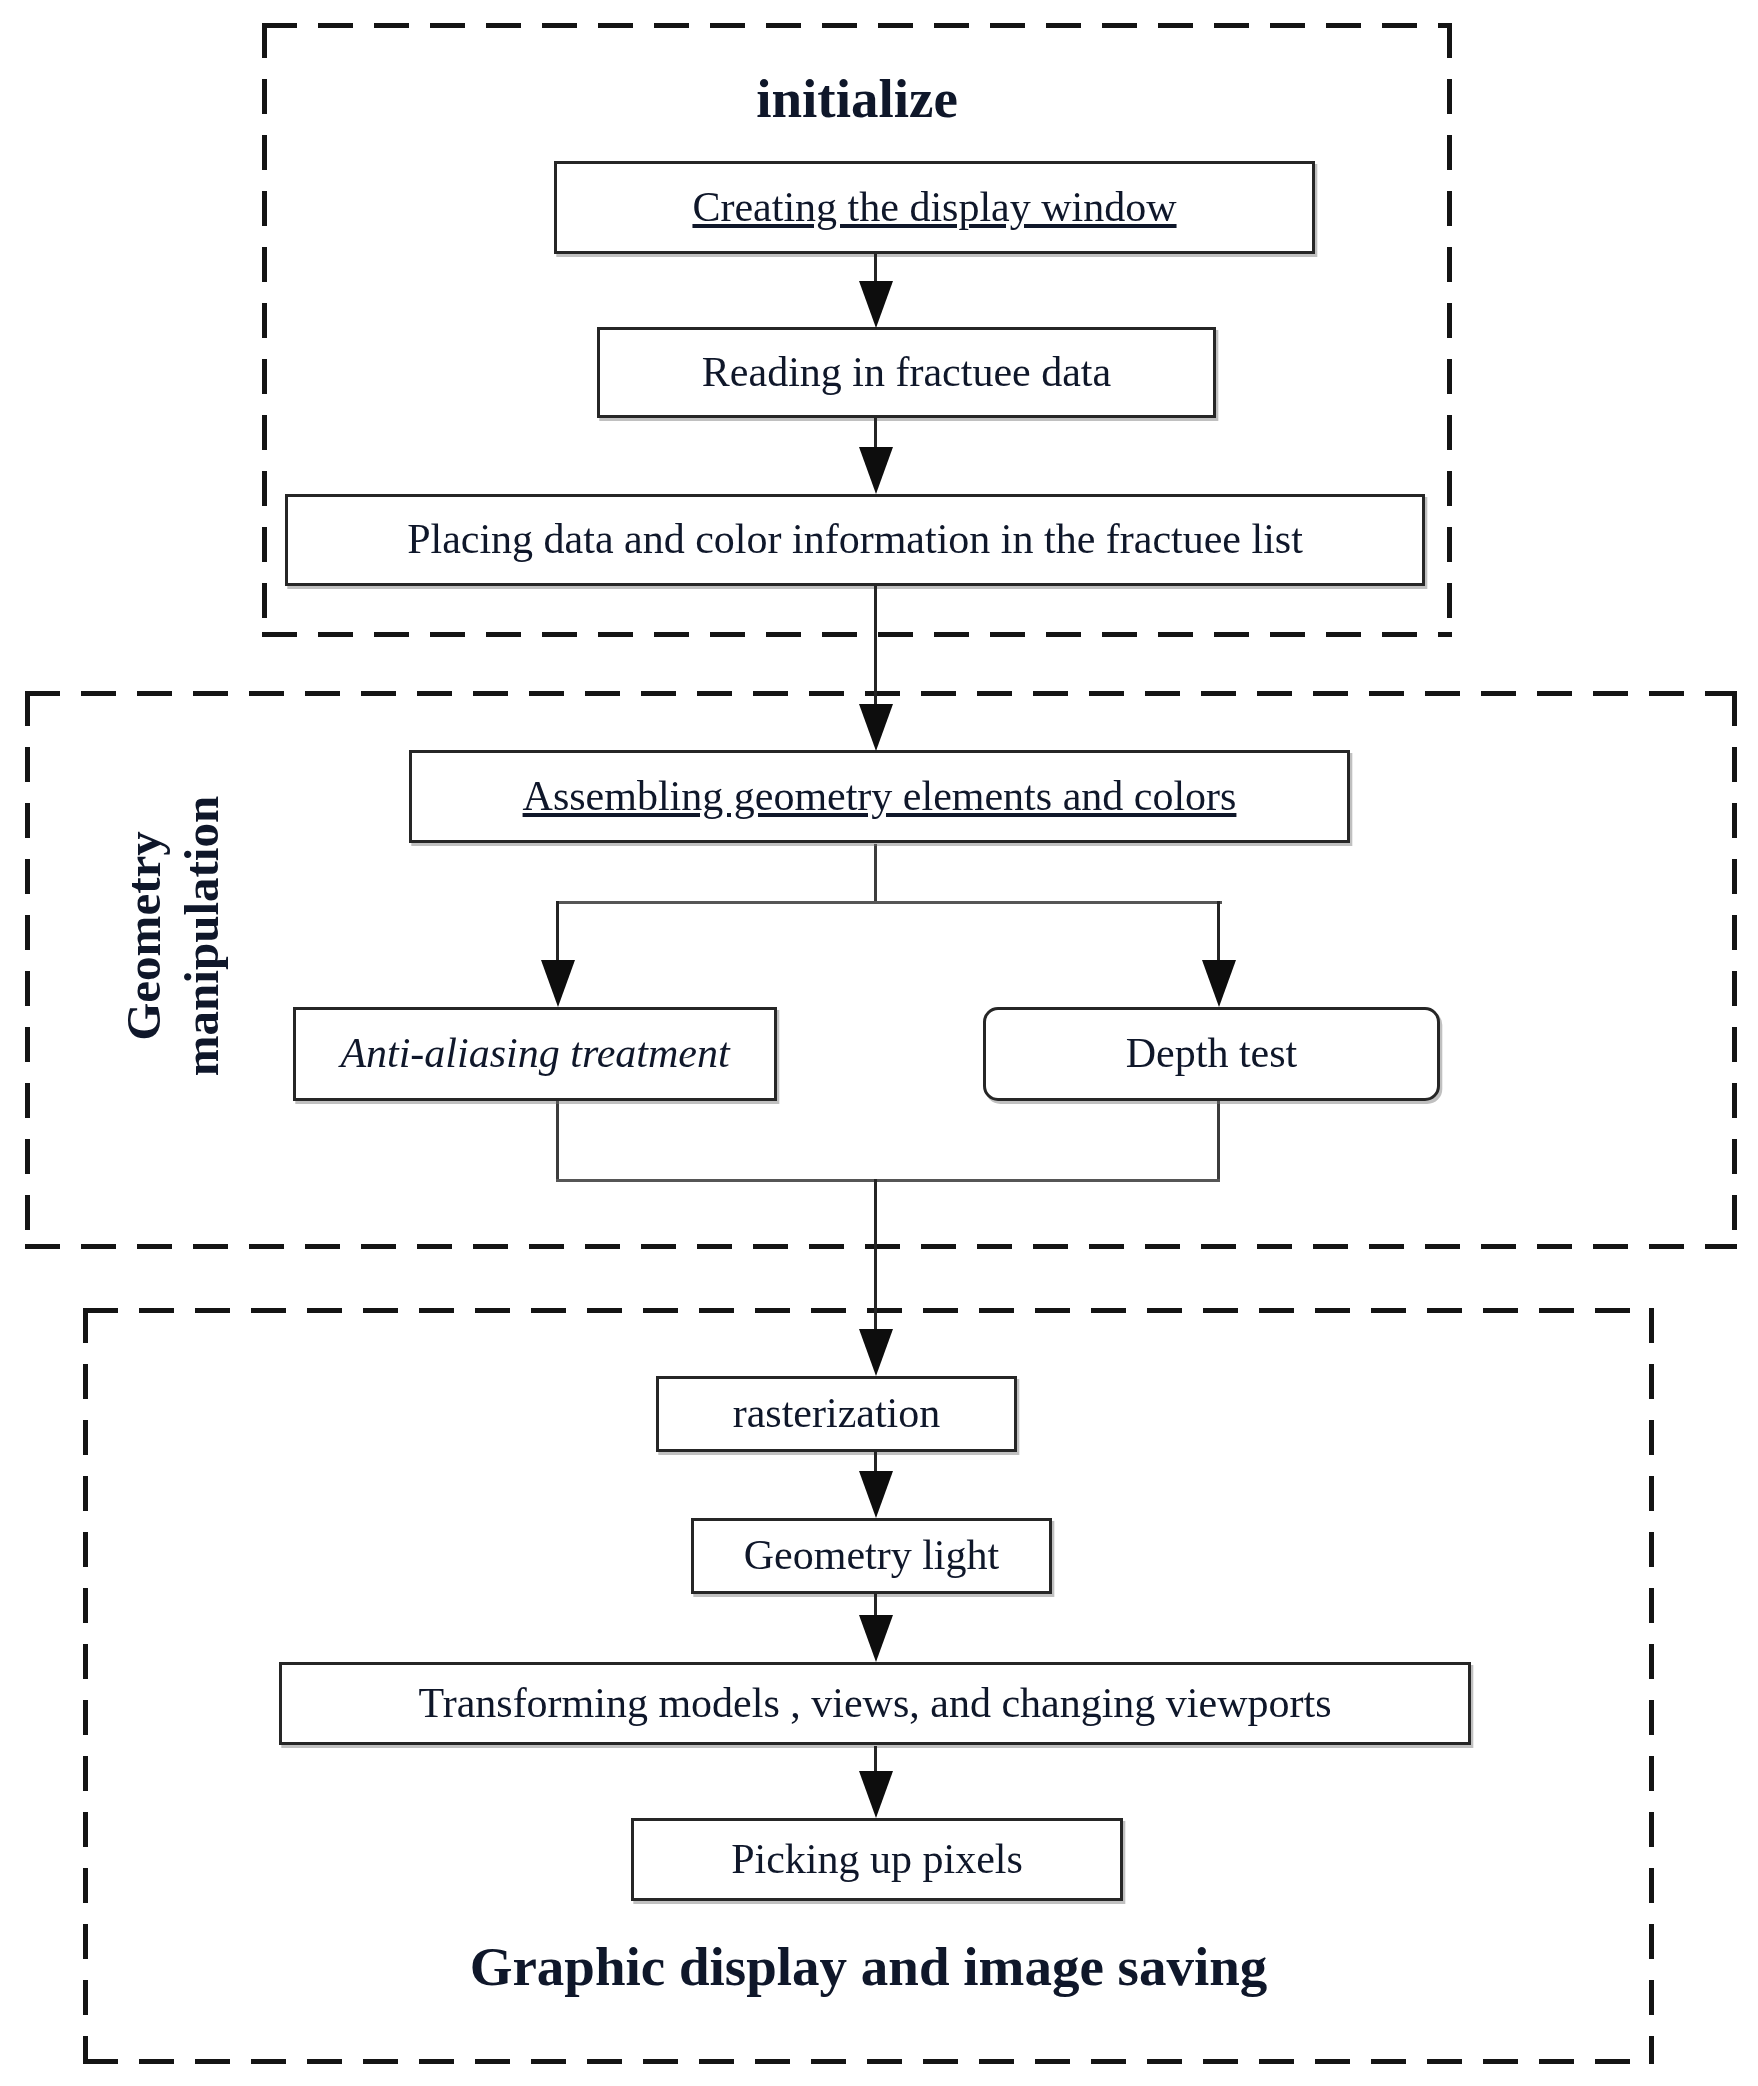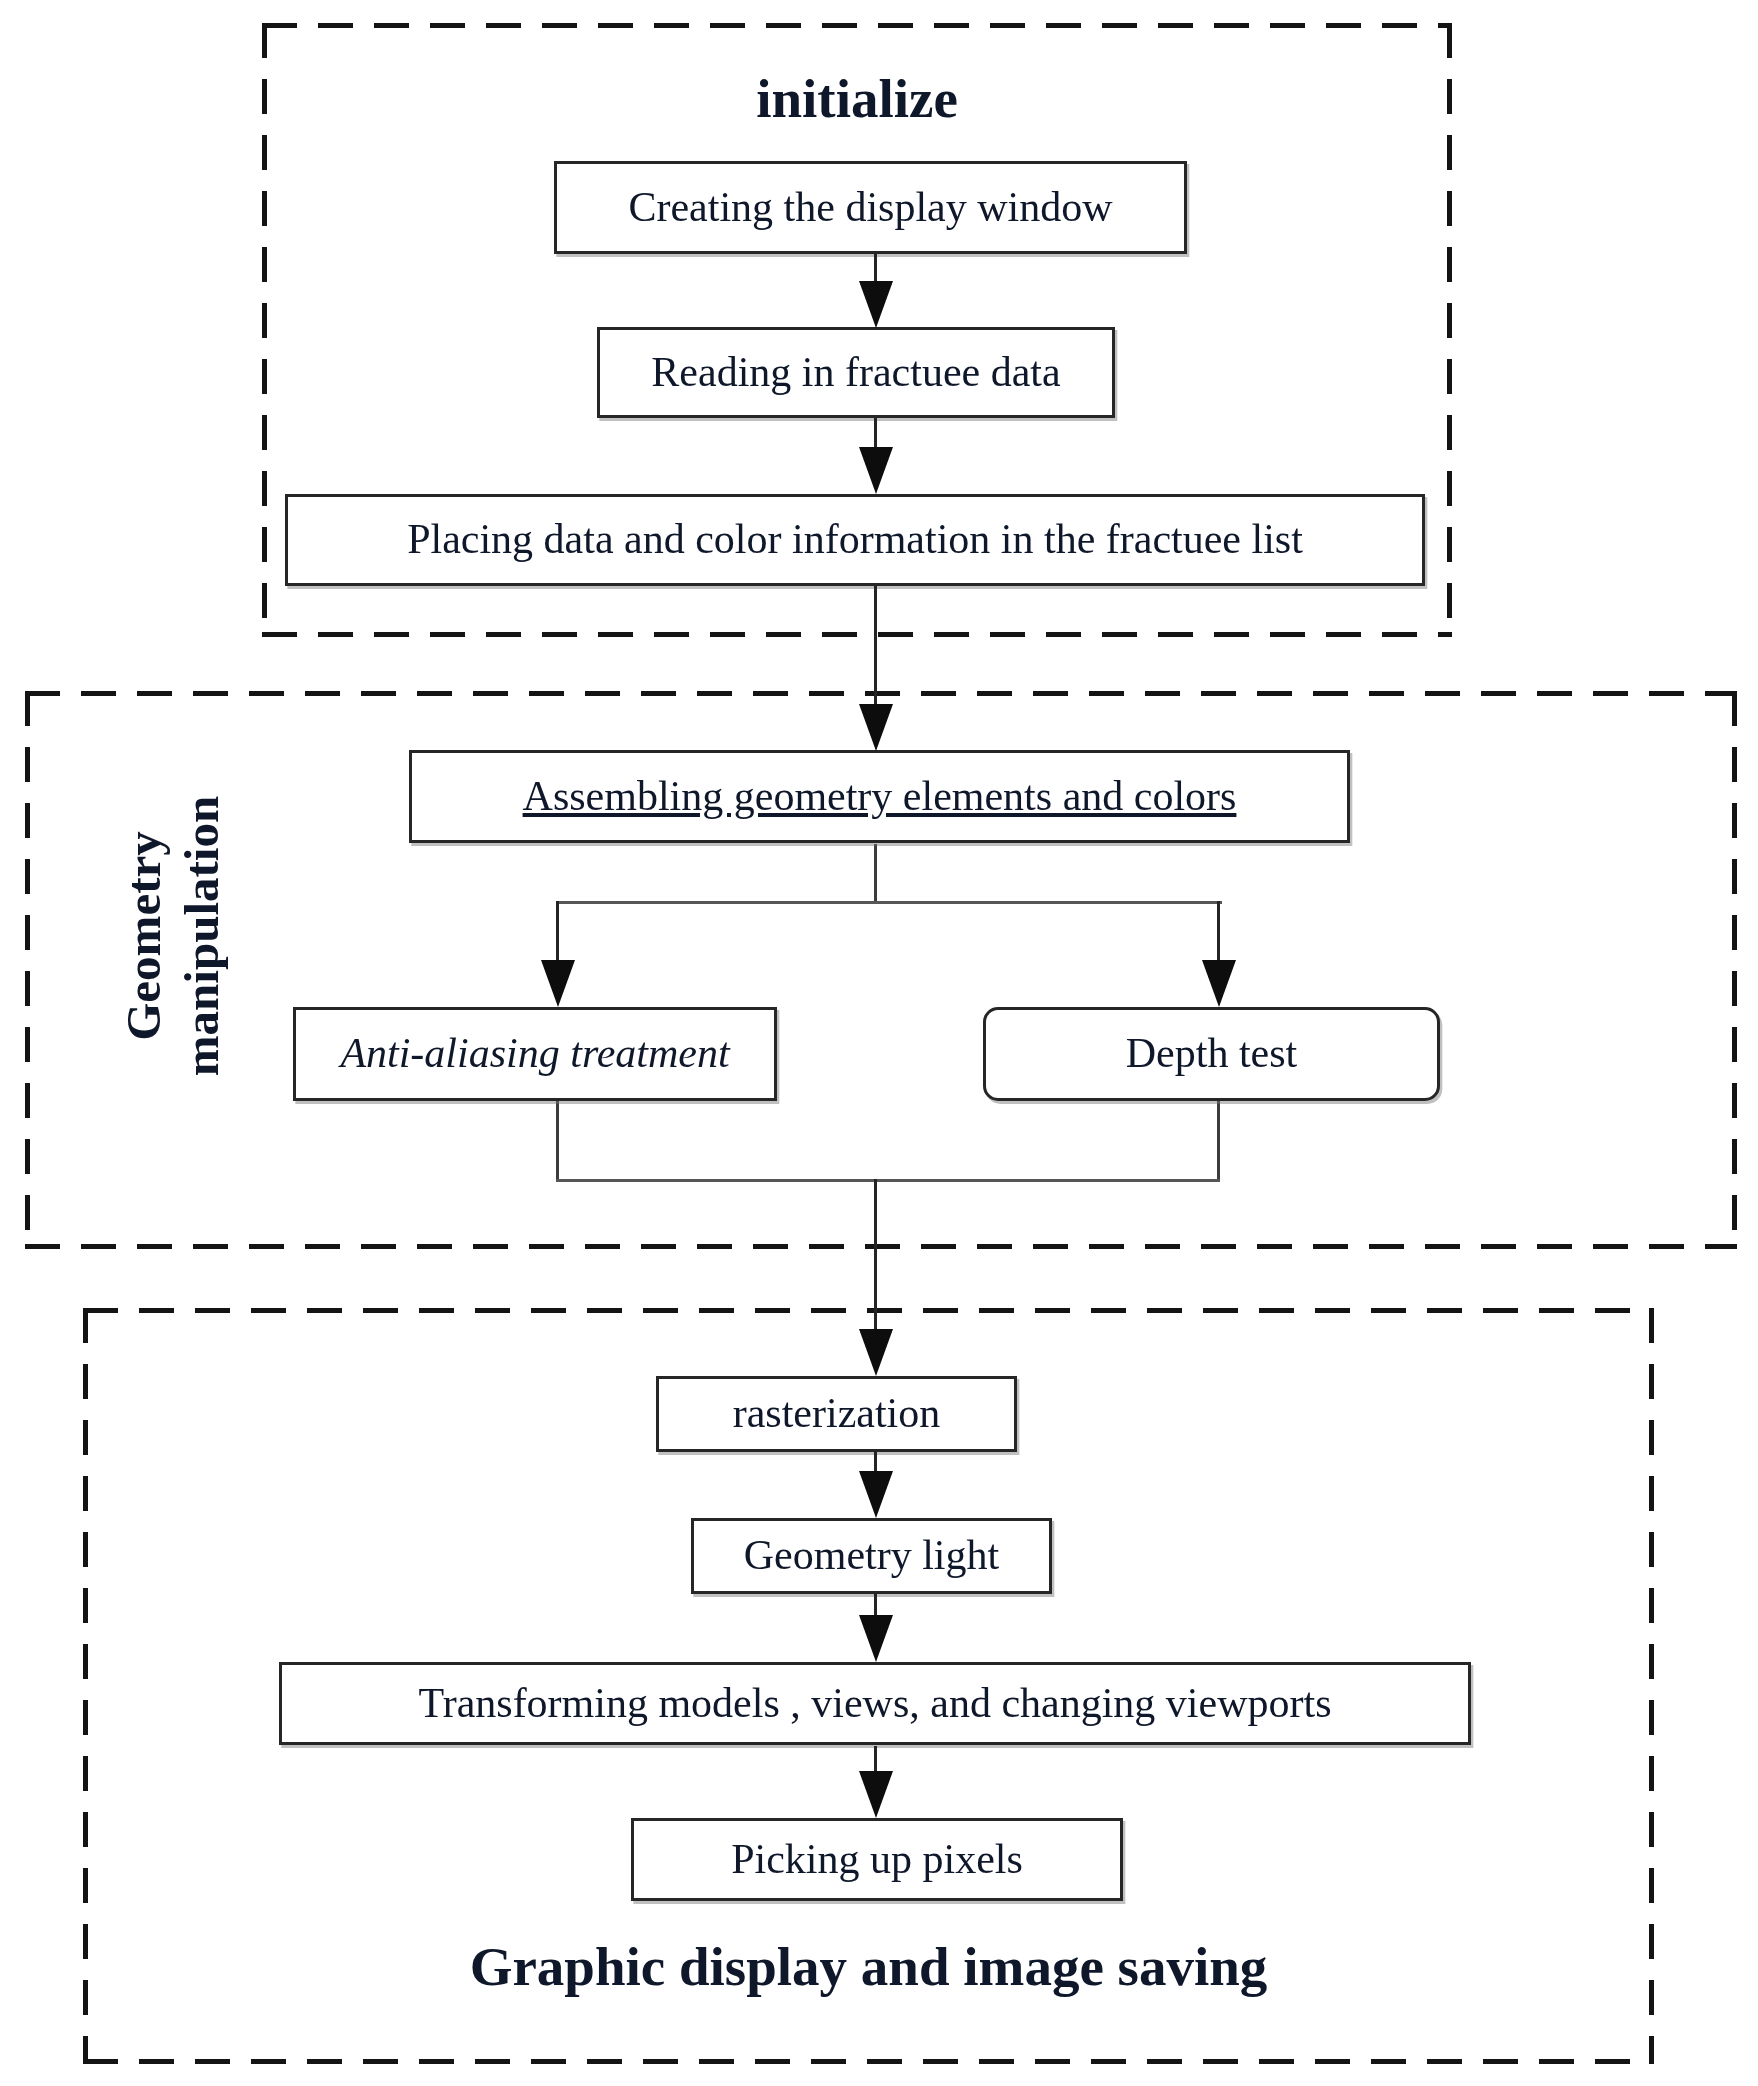--- a/index.html
+++ b/index.html
@@ -99,25 +99,25 @@
   </div>
 
   <div class="sec" style="left:83px; top:1308px; width:1571px; height:756px;">
     <div class="dash-h edge-top"></div>
     <div class="dash-h edge-bottom"></div>
     <div class="dash-v edge-left"></div>
     <div class="dash-v edge-right"></div>
   </div>
   <div class="sec-title" style="left:83px; width:1571px; top:1935px;">Graphic display and image saving</div>
 
-  <div class="box" style="left:554px; top:161px; width:633px; height:93px;">
+  <div class="box" style="left:554px; top:161px; width:761px; height:93px;text-decoration:underline;">
     <span>Creating the display window</span>
   </div>
 
-  <div class="box" style="left:597px; top:327px; width:518px; height:91px;">
+  <div class="box" style="left:597px; top:327px; width:619px; height:91px;">
     <span>Reading in fractuee data</span>
   </div>
 
   <div class="box" style="left:285px; top:494px; width:1140px; height:92px;">
     <span>Placing data and color information in  the fractuee list</span>
   </div>
 
   <div class="box" style="left:409px; top:750px; width:941px; height:93px;text-decoration:underline;">
     <span>Assembling geometry elements and colors</span>
   </div>

